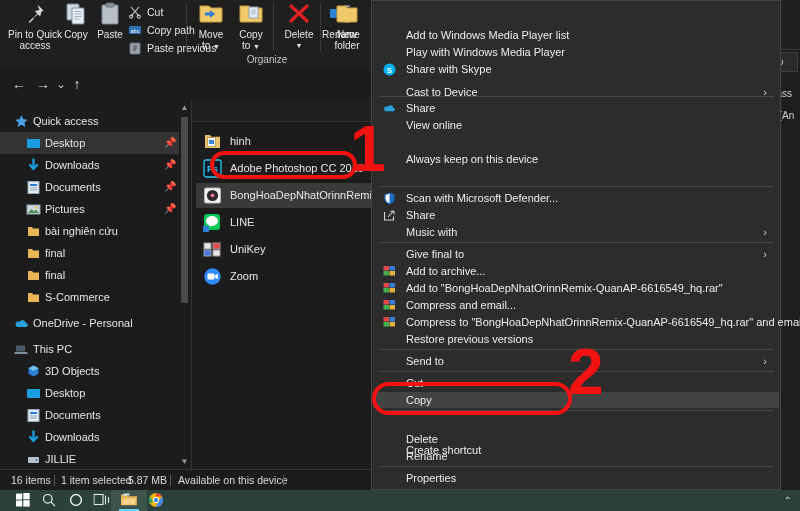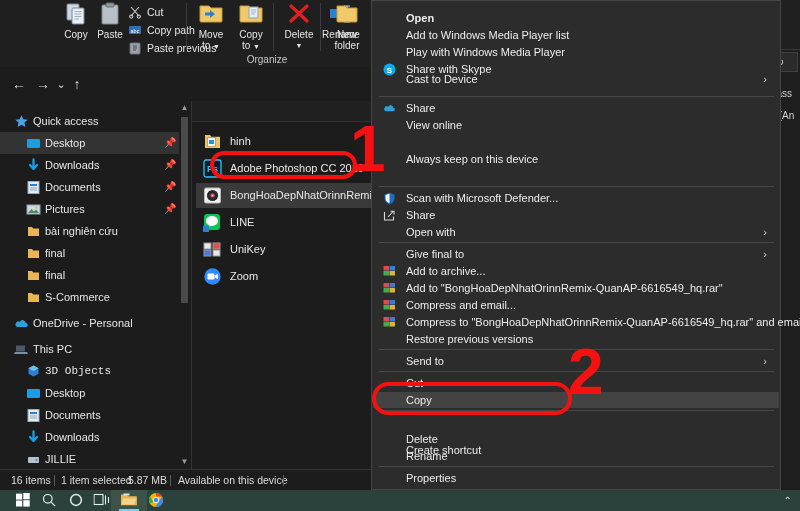--- a/index.html
+++ b/index.html
@@ -109,20 +109,32 @@
     <div class="bgwin-t1">Class</div>
     <div class="bgwin-t2">or (An</div>
   </div>
 
   <div class="explorer">
 
     <div class="ribbon">
 
       <div class="rgroup" style="left:0;width:178px;">
 
+        <div class="rbtn" style="left:6px;width:58px;">
+          <span class="ricon icon-pin">
+            <svg width="22" height="24" viewBox="0 0 22 24">
+                <g fill="#d8d8d8">
+                  <path d="M13.5 2.5l6 6-2.2 1.4-1.1 4.6-3.1-3.1-4.8 5.6 5.6-4.8-3.1-3.1 4.6-1.1z"></path>
+                  <rect x="6.6" y="15.4" width="1.3" height="6" transform="rotate(45 7.2 18.4)"></rect>
+                </g>
+              </svg>
+          </span>
+          <span class="cap">Pin to Quick</span>
+          <span class="cap">access</span>
+        </div>
 
         <div class="rbtn" style="left:57px;width:38px;">
           <span class="ricon icon-copy">
             <svg width="24" height="24" viewBox="0 0 24 24">
                 <rect x="3" y="2" width="12" height="16" rx="1" fill="#cfd8e3" stroke="#7b8a9c"></rect>
                 <rect x="8" y="6" width="12" height="16" rx="1" fill="#e9eef5" stroke="#7b8a9c"></rect>
                 <path d="M10.5 9.5h7M10.5 12h7M10.5 14.5h7M10.5 17h4.5" stroke="#9fb0c2" stroke-width="1"></path>
               </svg>
           </span>
           <span class="cap">Copy</span>
@@ -327,21 +339,21 @@
       </div>
 
       <div class="navitem" style="top:237px;">
         <span class="ni" style="left:14px;"><svg width="15" height="15" viewBox="0 0 15 15">
               <path d="M2 3.5h9v6H2z" fill="#4a5a68"></path>
               <path d="M1 10h12l1 2H0z" fill="#7b8fa0"></path>
             </svg></span>
         <span class="nt" style="left:33px;">This PC</span>
       </div>
 
-      <div class="navitem" style="top:259px;font-family:Liberation Mono, monospace;">
+      <div class="navitem" style="top:259px;">
         <span class="ni" style="left:26px;"><svg width="15" height="15" viewBox="0 0 15 15">
               <path d="M7.5 1.5l5 2.8v5.4l-5 2.8-5-2.8V4.3z" fill="#2b7fd4"></path>
               <path d="M7.5 1.5l5 2.8-5 2.8-5-2.8z" fill="#6fc0f0"></path>
             </svg></span>
         <span class="nt" style="left:45px;">3D Objects</span>
       </div>
 
       <div class="navitem" style="top:281px;">
         <span class="ni" style="left:26px;"><svg width="15" height="15" viewBox="0 0 15 15">
               <rect x="1" y="3" width="13" height="9" rx="1" fill="#1b9de2"></rect>
@@ -464,41 +476,38 @@
       <div class="sb" style="left:61px;">1 item selected</div>
       <div class="sb" style="left:128px;">5.87 MB</div>
       <div class="sbdiv" style="left:170px;"></div>
       <div class="sb" style="left:178px;">Available on this device</div>
       <div class="sbdiv" style="left:283px;"></div>
     </div>
   </div>
 
   <div class="ctxmenu">
 
-    <div class="mi bold" style="top:9px;">
-      <span class="mt">Open</span>
-    </div>
 
     <div class="mi" style="top:26px;">
       <span class="mt">Add to Windows Media Player list</span>
     </div>
 
     <div class="mi" style="top:43px;">
       <span class="mt">Play with Windows Media Player</span>
     </div>
 
     <div class="mi" style="top:60px;">
       <span class="mic"><svg width="13" height="13" viewBox="0 0 13 13">
             <circle cx="6.5" cy="6.5" r="6" fill="#00aff0"></circle>
             <text x="6.5" y="9.6" font-size="8" font-weight="bold" fill="#fff" text-anchor="middle" font-family="Liberation Sans">S</text>
           </svg></span>
       <span class="mt">Share with Skype</span>
     </div>
 
-    <div class="mi" style="top:70px;">
+    <div class="mi" style="top:83px;">
       <span class="mt">Cast to Device</span>
       <span class="arrow">›</span>
     </div>
 
     <div class="msep" style="top:95px;"></div>
 
     <div class="mi" style="top:99px;">
       <span class="mic"><svg width="13" height="13" viewBox="0 0 13 13">
             <path d="M2.6 9.2h7.6a1.7 1.7 0 000-3.4A2.8 2.8 0 004.9 4.7 2.1 2.1 0 002.6 9.2z" fill="#2ba2e0"></path>
           </svg></span>
@@ -527,21 +536,21 @@
 
     <div class="mi" style="top:206px;">
       <span class="mic"><svg width="13" height="13" viewBox="0 0 13 13">
             <path d="M1.5 3v8h9V7.5" stroke="#d8d8d8" fill="none" stroke-width="1.1"></path>
             <path d="M5 8l5-5.5M7.5 2.2H11v3.4" stroke="#d8d8d8" fill="none" stroke-width="1.1"></path>
           </svg></span>
       <span class="mt">Share</span>
     </div>
 
     <div class="mi" style="top:223px;">
-      <span class="mt">Open with</span>
+      <span class="mt">Music with</span>
       <span class="arrow">›</span>
     </div>
 
     <div class="msep" style="top:241px;"></div>
 
     <div class="mi" style="top:245px;">
       <span class="mt">Give final to</span>
       <span class="arrow">›</span>
     </div>
 

